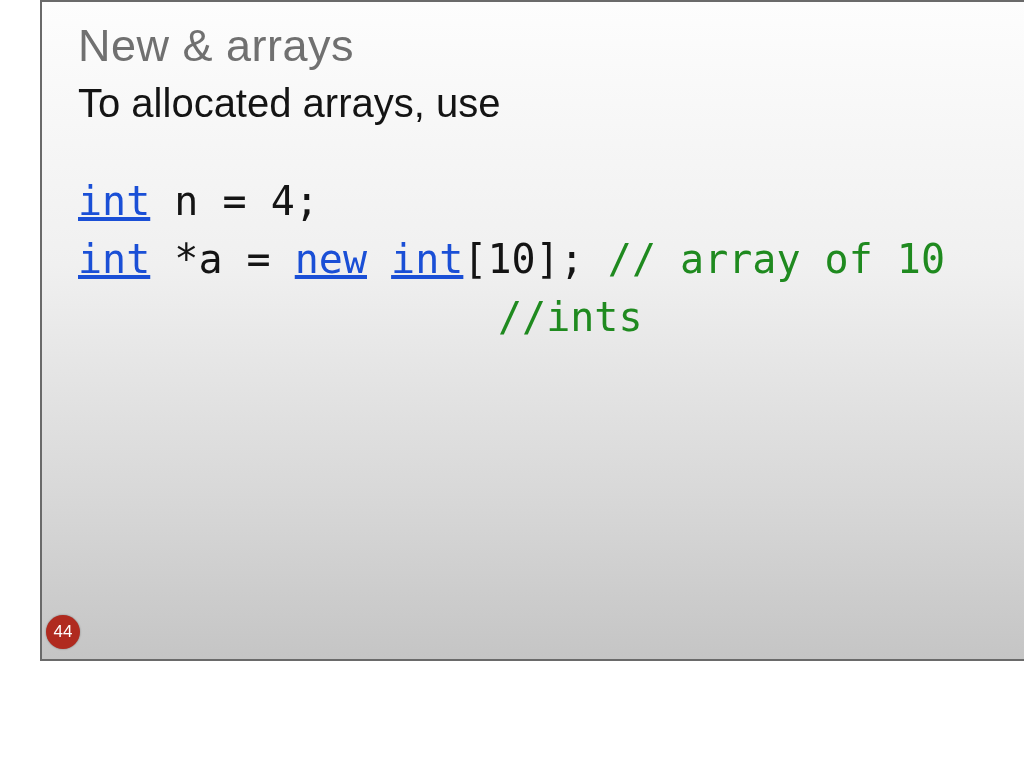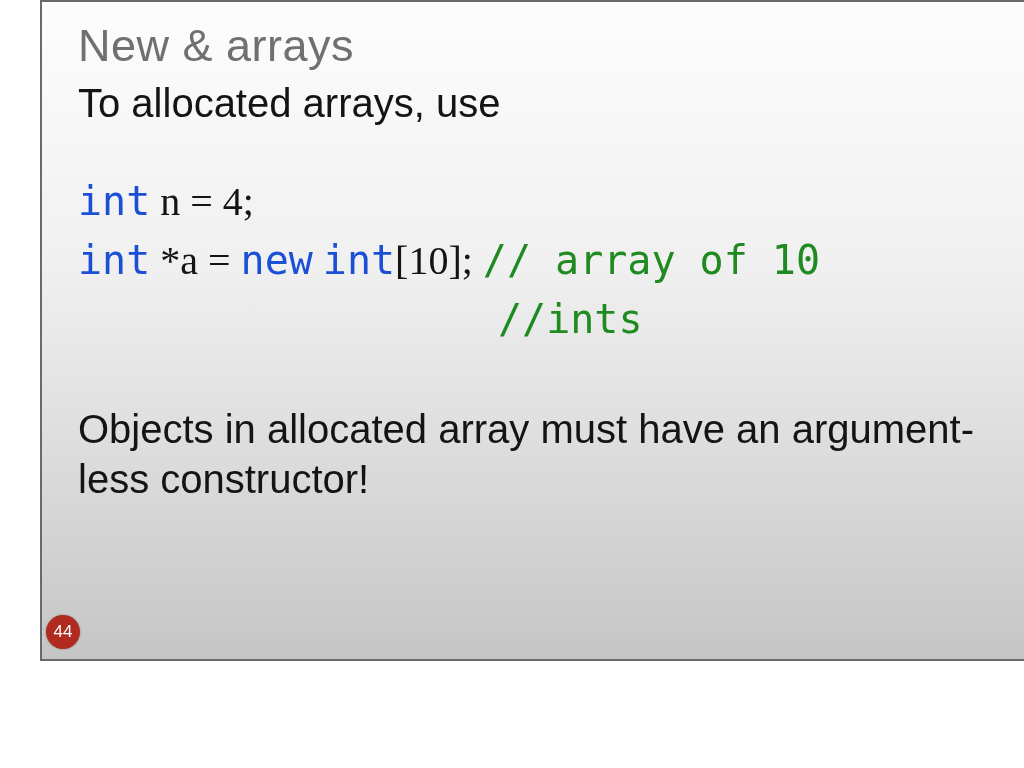--- a/index.html
+++ b/index.html
@@ -31,23 +31,23 @@
   .body-text {
     font-size: 40px;
     line-height: 1.25;
     color: #141414;
   }
   .mono {
     font-family: Consolas, "Lucida Console", monospace;
     font-size: 40px;
     white-space: pre;
   }
-  .kw   { color: #1a4fd6; }   
+  .kw   { color: #1a4fd6; text-decoration: underline; }   
   .cmt  { color: #1f8a1f; }   
-  .plain{ color: #141414; font-family: Liberation Serif, serif; }
+  .plain{ color: #141414; }
   .indent1 { padding-left: 420px; }
   .indent2 { padding-left: 270px; }
   .spacer { height: 50px; }
   .spacer-sm { height: 12px; }
   .page-badge {
     position: absolute;
     left: 4px;
     bottom: 10px;
     width: 34px;
     height: 34px;
@@ -81,16 +81,15 @@
   <div class="spacer-sm"></div>
 
   <div class="mono indent1"><span class="cmt">//ints</span></div>
 
 
   <div class="spacer-sm"></div>
 
 
   <div class="spacer"></div>
 
-  <div class="body-text">Objects in allocated array must have an argument-less constructor!</div>
 
   <div class="page-badge">44</div>
 </div>
 
 </body></html>

